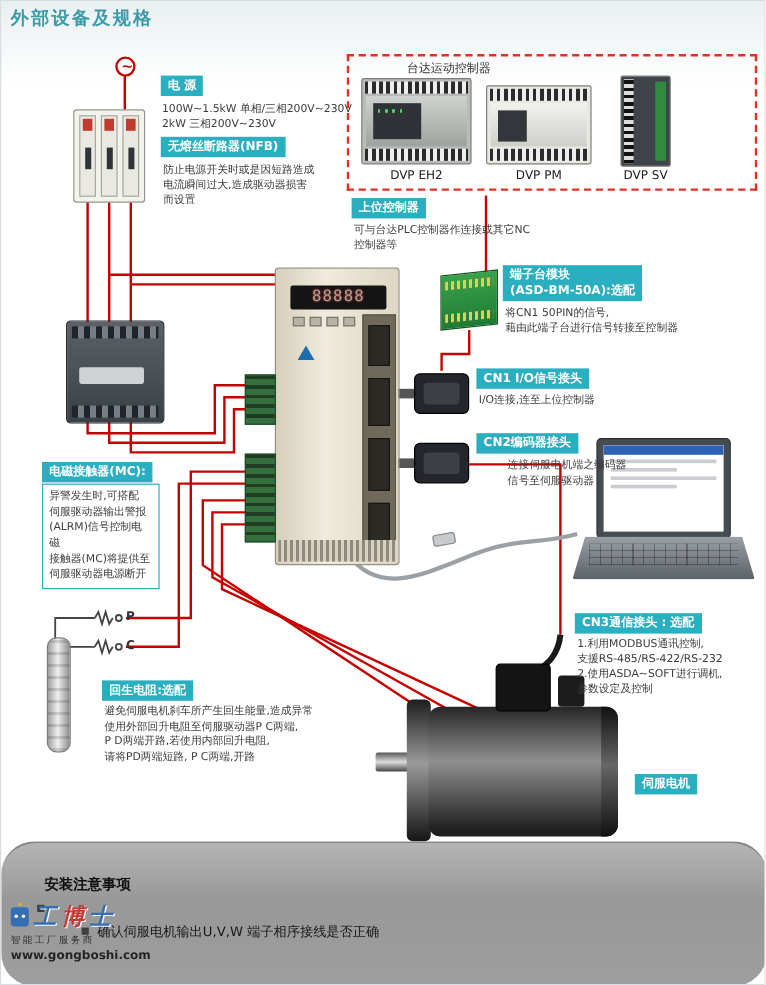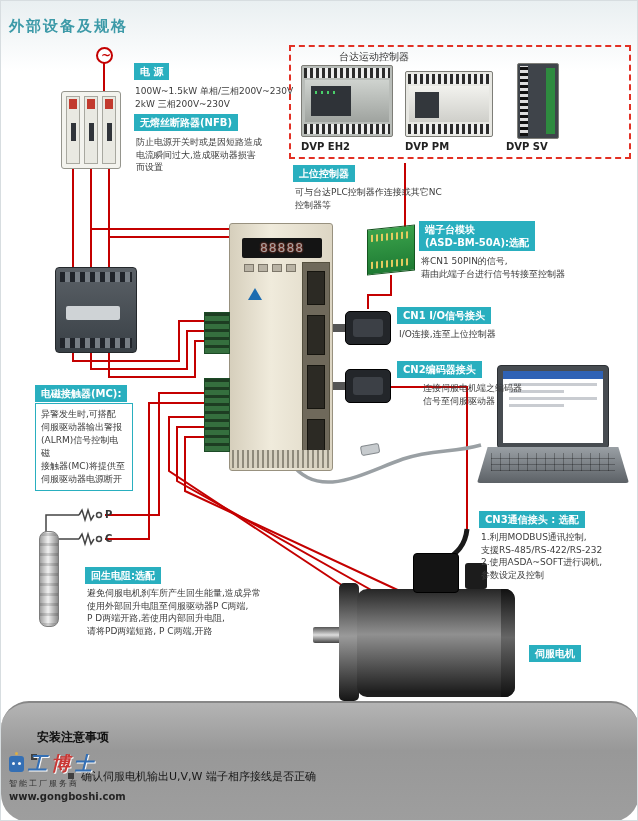--- a/index.html
+++ b/index.html
@@ -1,18 +1,18 @@
 <!DOCTYPE html>
 <html><head>
 <meta charset="utf-8">
 <style>
   * { margin:0; padding:0; box-sizing:border-box; }
   body { font-family:"DejaVu Sans","Liberation Sans",sans-serif; background:#fff; }
   .page { position:relative; width:638px; height:821px; background:linear-gradient(#e9eff1, #ffffff 70px); overflow:hidden; border:1px solid #d7dde0; }
-  .page-title { position:absolute; left:8px; top:16px; font-size:15px; font-weight:bold; color:#3d9aa8; letter-spacing:2px; }
+  .page-title { position:absolute; left:8px; top:5px; font-size:15px; font-weight:bold; color:#3d9aa8; letter-spacing:2px; }
 
   .wires { position:absolute; left:0; top:0; z-index:1; pointer-events:none; }
   .comp { position:absolute; z-index:2; }
 
   .clabel { position:absolute; z-index:3; background:#29afbf; color:#fff; font-size:10px; font-weight:bold; padding:2px 6px; line-height:1.3; white-space:pre-line; }
   .desc { position:absolute; z-index:3; color:#3c3c3c; font-size:9px; line-height:1.4; white-space:pre-line; }
 
   
   .power-symbol { left:95px; top:46px; width:17px; height:17px; border:2px solid #c40000; border-radius:50%; background:#fff; color:#c40000; font-weight:bold; }
   .power-symbol::before { content:"~"; position:absolute; left:3px; top:-1px; font-size:12px; }
@@ -62,21 +62,21 @@
   .plc-pm  { left:404px; top:70px; width:88px; height:66px; background:#e8e8e3; }
   .plc-eh2::before,.plc-pm::before { content:""; position:absolute; left:2px; right:2px; top:2px; height:10px; background:repeating-linear-gradient(90deg,#2b2b2b 0 3px,#eee 3px 6px); }
   .plc-eh2::after,.plc-pm::after { content:""; position:absolute; left:2px; right:2px; bottom:2px; height:10px; background:repeating-linear-gradient(90deg,#2b2b2b 0 3px,#eee 3px 6px); }
   .plc .mid { position:absolute; left:3px; right:3px; top:14px; bottom:14px; background:linear-gradient(#cfd3cf,#9fa39f); }
   .plc-pm .mid { background:linear-gradient(#f2f2ee,#cfcfca); }
   .plc .slot { position:absolute; left:6px; top:6px; width:40px; height:30px; background:#2f3338; background-image:repeating-linear-gradient(90deg,#49d06a 0 2px, transparent 2px 6px); background-size:24px 3px; background-repeat:no-repeat; background-position:4px 5px; }
   .plc-pm .slot { width:24px; height:26px; background:#33373c; }
   .plc-sv { left:516px; top:62px; width:42px; height:76px; background:#3f444a; }
   .plc-sv::before { content:""; position:absolute; left:2px; top:2px; bottom:2px; width:8px; background:repeating-linear-gradient(0deg,#111 0 3px,#ddd 3px 6px); }
   .plc-sv::after { content:""; position:absolute; right:3px; top:4px; bottom:4px; width:9px; background:#2e8b3f; }
-  .plc-name { position:absolute; font-size:10px; color:#222; text-align:left; z-index:2;font-weight:bold; }
+  .plc-name { position:absolute; font-size:10px; color:#222; text-align:center; z-index:2; }
 
   
   .laptop { left:476px; top:364px; width:152px; height:120px; }
   .laptop .screen { position:absolute; left:20px; top:0; width:112px; height:84px; background:#474c51; border-radius:4px; padding:5px; border:1px solid #2c3034; }
   .laptop .screen-inner { position:relative; width:100%; height:100%; background:#fff; overflow:hidden; }
   .laptop .titlebar { height:8px; background:#2f62b5; }
   .laptop .tline { height:3px; background:#c9ccd1; margin:4px 6px 0 6px; }
   .laptop .tline.short { width:55%; }
   .laptop .base { position:absolute; left:0; top:82px; width:152px; height:36px; background:linear-gradient(#9aa0a5,#5c6166); clip-path:polygon(7% 0, 93% 0, 100% 100%, 0 100%); border-radius:3px; }
   .laptop .keys { position:absolute; left:14px; top:6px; width:124px; height:18px; background-image:repeating-linear-gradient(90deg, rgba(0,0,0,.28) 0 1px, transparent 1px 9px), repeating-linear-gradient(0deg, rgba(0,0,0,.28) 0 1px, transparent 1px 6px); }

